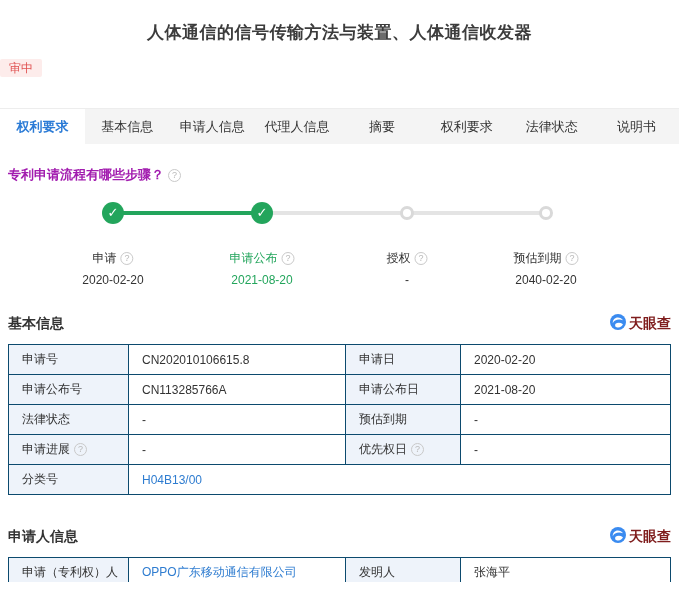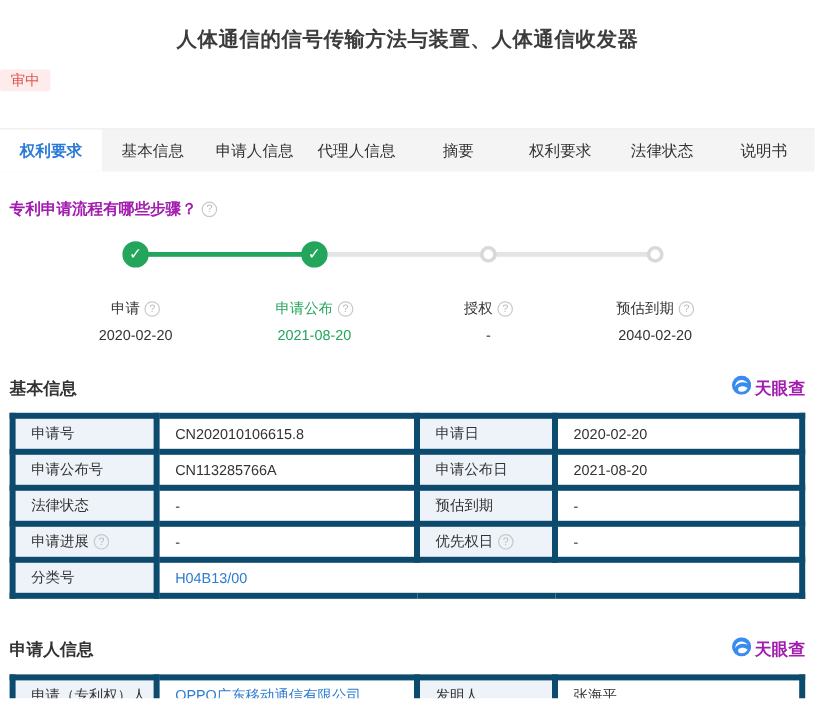--- a/index.html
+++ b/index.html
@@ -30,24 +30,24 @@
   .dot.done { top: 0; width: 22px; height: 22px; border-radius: 50%; background: #23a55c; color: #fff; font-size: 13px; font-weight: bold; text-align: center; line-height: 22px; }
   .dot.pending { top: 4px; width: 14px; height: 14px; border-radius: 50%; background: #fff; border: 3px solid #d9d9d9; }
   .step { position: absolute; top: 48px; transform: translateX(-50%); text-align: center; white-space: nowrap; }
   .step-label { font-size: 12px; color: #333; }
   .step-date { font-size: 12px; color: #333; margin-top: 6px; }
   .step.current .step-label, .step.current .step-date { color: #23a55c; }
 
   .section-head { display: flex; justify-content: space-between; align-items: center; margin-top: 28px; margin-bottom: 10px; }
   .section-title { font-size: 14px; font-weight: bold; color: #333; }
   .brand { display: flex; align-items: center; gap: 3px; cursor: pointer; }
-  .brand-text { color: #a21caf; font-size: 14px; font-weight: bold; }
+  .brand-text { color: #7f1d1d; font-size: 14px; font-weight: bold; }
 
   table.info-table { width: 100%; border-collapse: collapse; table-layout: fixed; }
-  table.info-table td { border: 5px solid #0c4a6e; height: 30px; font-size: 12px; padding: 0 13px; color: #333; overflow: hidden; white-space: nowrap; }
+  table.info-table td { border: 1px solid #0c4a6e; height: 30px; font-size: 12px; padding: 0 13px; color: #333; overflow: hidden; white-space: nowrap; }
   td.lbl { background: #eef3fa; }
   .link { color: #2e7cd0; text-decoration: none; cursor: pointer; }
 </style>
 </head>
 <body>
 
 <div class="page">
 
   <h1 class="title">人体通信的信号传输方法与装置、人体通信收发器</h1>
 

